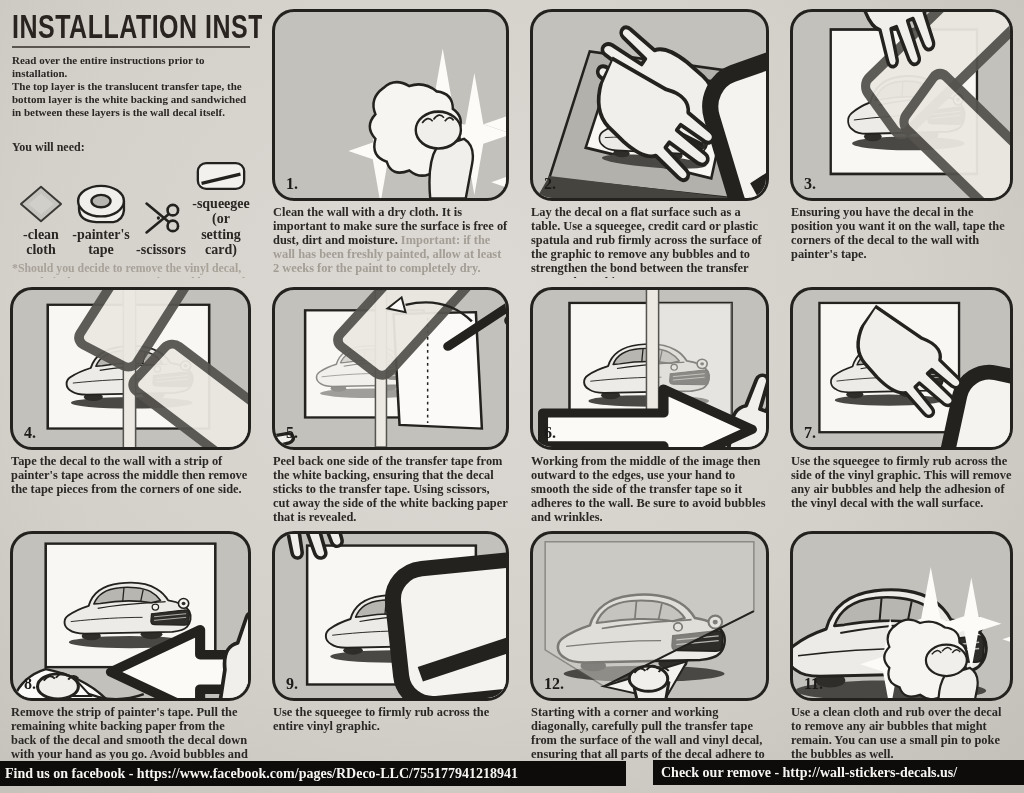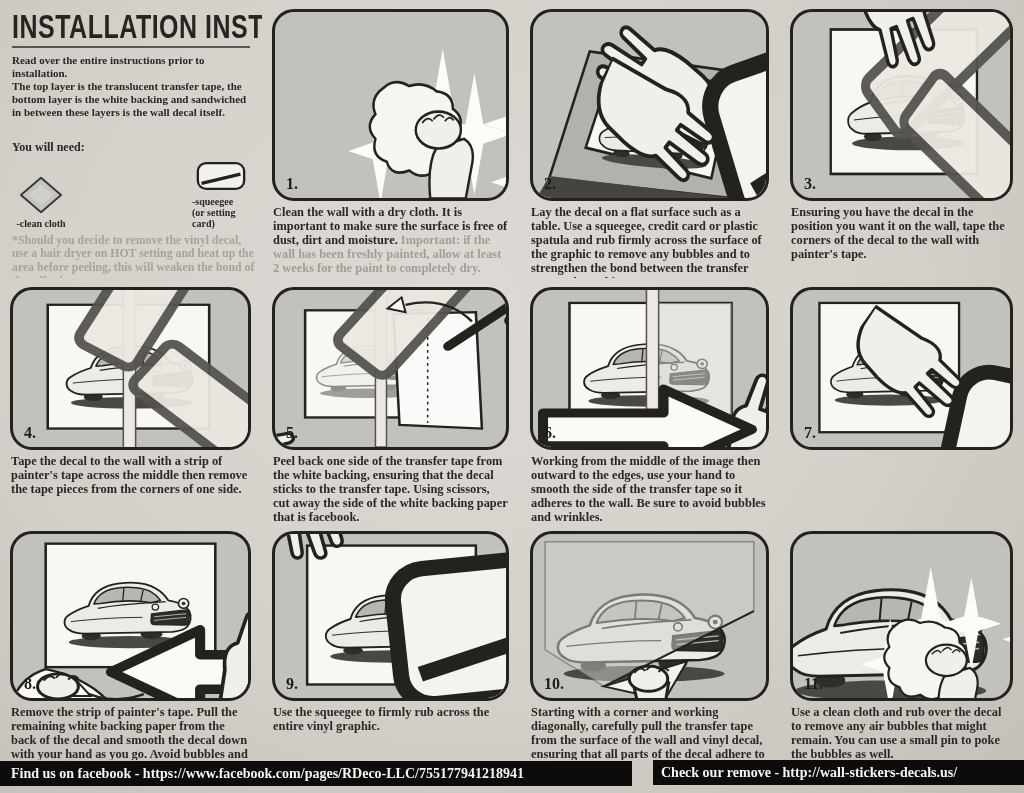--- a/index.html
+++ b/index.html
@@ -21,26 +21,26 @@
   
   .intro{padding:8px 10px 0 12px;}
   .title{display:inline-block;font-family:"Liberation Sans",sans-serif;font-weight:bold;
     font-size:25px;letter-spacing:0.5px;transform:scaleY(1.3);transform-origin:left top;
     color:#2a2420;white-space:nowrap;}
   .title-rule{height:2px;background:#5a554f;margin:9px 0 6px 0;width:238px;}
   .intro p{margin:0;font-weight:bold;font-size:11px;line-height:1.18;color:#2a2724;}
   .need{margin-top:21px;font-weight:bold;font-size:12px;color:#2a2724;}
   .tools{display:flex;justify-content:space-between;align-items:flex-end;margin-top:4px;width:238px;}
   .tool{display:flex;flex-direction:column;align-items:center;width:58px;}
-  .tool .tlabel{font-weight:bold;font-size:10px;line-height:1.1;color:#2a2724;margin-top:3px;}
+  .tool .tlabel{font-weight:bold;font-size:14px;line-height:1.1;text-align:center;color:#2a2724;margin-top:3px;}
   .rnote{margin-top:5px;font-weight:bold;font-size:11.8px;line-height:1.15;color:#a8a299;width:244px;}
   
   .fbar{position:absolute;height:25px;background:#0d0c0b;color:#f6f5f1;display:flex;align-items:center;
     font-weight:bold;font-size:14px;white-space:nowrap;}
-  .fbar.left{left:0;top:761px;width:621px;padding-left:11px;}
+  .fbar.left{left:0;top:761px;width:621px;padding-left:5px;}
   .fbar.right{left:653px;top:760px;width:371px;padding-left:8px;}
 </style>
 </head>
 <body>
 
 <svg style="position:absolute;width:0;height:0" aria-hidden="true">
   <defs>
     <symbol id="sym-car" viewBox="0 0 220 140">
       <ellipse cx="112" cy="126" rx="95" ry="10" fill="#4a4844"></ellipse>
       <ellipse cx="146" cy="113" rx="17" ry="8" fill="#2e2d2a"></ellipse>
@@ -98,20 +98,34 @@
       <div class="need">You will need:</div>
       <div class="tools">
         <div class="tool">
           <svg width="44" height="40" viewBox="0 0 46 40">
             <polygon points="23,2 44,20 23,38 2,20" fill="#c6c4bf" stroke="#3a3935" stroke-width="2" stroke-linejoin="round"></polygon>
             <polygon points="23,9 36,20 23,31 10,20" fill="#d6d4cf" opacity="0.7"></polygon>
           </svg>
           <div class="tlabel">-clean cloth</div>
         </div>
         <div class="tool">
+          <svg width="52" height="42" viewBox="0 0 54 44">
+            <path d="M4 20 L4 28 Q4 41 22 42 L40 42 Q50 40 51 30 L51 20" fill="#f0efeb" stroke="#23221f" stroke-width="2.5"></path>
+            <ellipse cx="27" cy="20" rx="24" ry="16" fill="#f0efeb" stroke="#23221f" stroke-width="2.5"></ellipse>
+            <ellipse cx="27" cy="20" rx="10" ry="6.5" fill="#b7b6b1" stroke="#23221f" stroke-width="2.5"></ellipse>
+          </svg>
+          <div class="tlabel">-painter's tape</div>
+        </div>
+        <div class="tool">
+          <svg width="42" height="42" viewBox="0 0 64 64">
+            <use href="#sym-scissors"></use>
+          </svg>
+          <div class="tlabel">-scissors</div>
+        </div>
+        <div class="tool">
           <svg width="50" height="34" viewBox="0 0 54 36">
             <rect x="2" y="4" width="50" height="28" rx="9" fill="#f2f1ed" stroke="#23221f" stroke-width="2.5"></rect>
             <path d="M6 26 L48 16" stroke="#23221f" stroke-width="3.5"></path>
           </svg>
           <div class="tlabel"><span>-squeegee</span><br><span>(or setting card)</span></div>
         </div>
       </div>
       <div class="rnote">*Should you decide to remove the vinyl decal, use a hair dryer on HOT setting and heat up the area before peeling, this will weaken the bond of the adhesive.</div>
     </div>
 
@@ -191,21 +205,21 @@
           <rect x="100" y="0" width="11" height="170" fill="#ece9e2" stroke="#56544f" stroke-width="1.5"></rect>
           <use href="#sym-tape" transform="translate(14,26) rotate(-50)"></use>
           <use href="#sym-tape" transform="translate(12,134) rotate(45)"></use>
           <path d="M196 34 Q170 6 130 16" fill="none" stroke="#23221f" stroke-width="2.5"></path>
           <polygon points="126,8 112,20 130,24" fill="#fbfaf8" stroke="#23221f" stroke-width="2"></polygon>
           <use href="#sym-scissors" transform="translate(136,104) rotate(-75) scale(0.9)"></use>
           <use href="#sym-hand" transform="translate(0,74) rotate(70) scale(0.75)"></use>
         </svg>
         <span class="stepnum">5.</span>
       </div>
-      <div class="cap">Peel back one side of the transfer tape from the white backing, ensuring that the decal sticks to the transfer tape. Using scissors, cut away the side of the white backing paper that is facebook.</div>
+      <div class="cap">Peel back one side of the transfer tape from the white backing, ensuring that the decal sticks to the transfer tape. Using scissors, cut away the side of the white backing paper that is revealed.</div>
     </div>
 
     <div class="cell r2">
       <div class="panel">
         <svg class="illus" viewBox="0 0 230 170" preserveAspectRatio="none">
           <rect x="36" y="14" width="160" height="140" fill="#f8f7f3" stroke="#23221f" stroke-width="2.5"></rect>
           <use href="#sym-car" transform="translate(44,34) scale(0.6)"></use>
           <rect x="124" y="14" width="72" height="140" fill="#d7d5cf" opacity="0.55"></rect>
           <rect x="112" y="-2" width="12" height="176" fill="#ece9e2" stroke="#56544f" stroke-width="1.5"></rect>
           <use href="#sym-hand" transform="translate(134,62) rotate(10) scale(0.85)"></use>
@@ -219,20 +233,21 @@
     <div class="cell r2">
       <div class="panel">
         <svg class="illus" viewBox="0 0 230 170" preserveAspectRatio="none">
           <rect x="28" y="14" width="148" height="140" fill="#f8f7f3" stroke="#23221f" stroke-width="2.5"></rect>
           <use href="#sym-car" transform="translate(34,36) scale(0.58)"></use>
           <use href="#sym-card" transform="translate(174,66) rotate(12)"></use>
           <use href="#sym-hand" transform="translate(240,36) rotate(125) scale(0.8)"></use>
         </svg>
         <span class="stepnum">7.</span>
       </div>
+      <div class="cap">Use the squeegee to firmly rub across the side of the vinyl graphic. This will remove any air bubbles and help the adhesion of the vinyl decal with the wall surface.</div>
     </div>
 
     <div class="cell r3">
       <div class="panel">
         <svg class="illus" viewBox="0 0 230 170" preserveAspectRatio="none">
           <rect x="32" y="10" width="166" height="128" fill="#f8f7f3" stroke="#23221f" stroke-width="2.5"></rect>
           <use href="#sym-car" transform="translate(44,26) scale(0.6)"></use>
           <use href="#sym-arrow" transform="translate(84,58)"></use>
           <use href="#sym-hand" transform="translate(146,56) rotate(8) scale(0.8)"></use>
           <path d="M0 172 L92 172 Q70 148 32 140 Q8 148 0 172 Z" fill="#fbfaf8" stroke="#23221f" stroke-width="2.5"></path>
@@ -263,21 +278,21 @@
       <div class="panel">
         <svg class="illus" viewBox="0 0 230 170" preserveAspectRatio="none">
           <use href="#sym-car" transform="translate(16,30) scale(0.8)"></use>
           <polygon points="12,8 218,8 218,80 70,158 12,120" fill="#d3d1cb" opacity="0.5" stroke="#56544f" stroke-width="1.5"></polygon>
           <path d="M218 80 L70 158" stroke="#23221f" stroke-width="2" fill="none"></path>
           <polygon points="70,158 130,172 152,132" fill="#f3f2ee" stroke="#23221f" stroke-width="2"></polygon>
           <path d="M104 178 L100 160 Q104 148 118 148 L134 154 L130 178 Z" fill="#f0efeb" stroke="#23221f" stroke-width="3"></path>
           <ellipse cx="114" cy="150" rx="19" ry="13" fill="#f0efeb" stroke="#23221f" stroke-width="3"></ellipse>
           <path d="M100 144 q6 -8 11 -2 M112 141 q6 -8 11 -2 M124 143 q5 -7 10 -1" fill="none" stroke="#23221f" stroke-width="2"></path>
         </svg>
-        <span class="stepnum">10.</span>
+        <span class="stepnum">12.</span>
       </div>
       <div class="cap">Starting with a corner and working diagonally, carefully pull the transfer tape from the surface of the wall and vinyl decal, ensuring that all parts of the decal adhere to the wall.</div>
     </div>
 
     <div class="cell r3">
       <div class="panel">
         <svg class="illus" viewBox="0 0 230 170" preserveAspectRatio="none">
           <use href="#sym-car" transform="translate(-16,16) scale(1.02)"></use>
           <use href="#sym-sparkle" transform="translate(54,30) scale(0.8)"></use>
           <use href="#sym-sparkle" transform="translate(120,42) scale(0.6)"></use>

